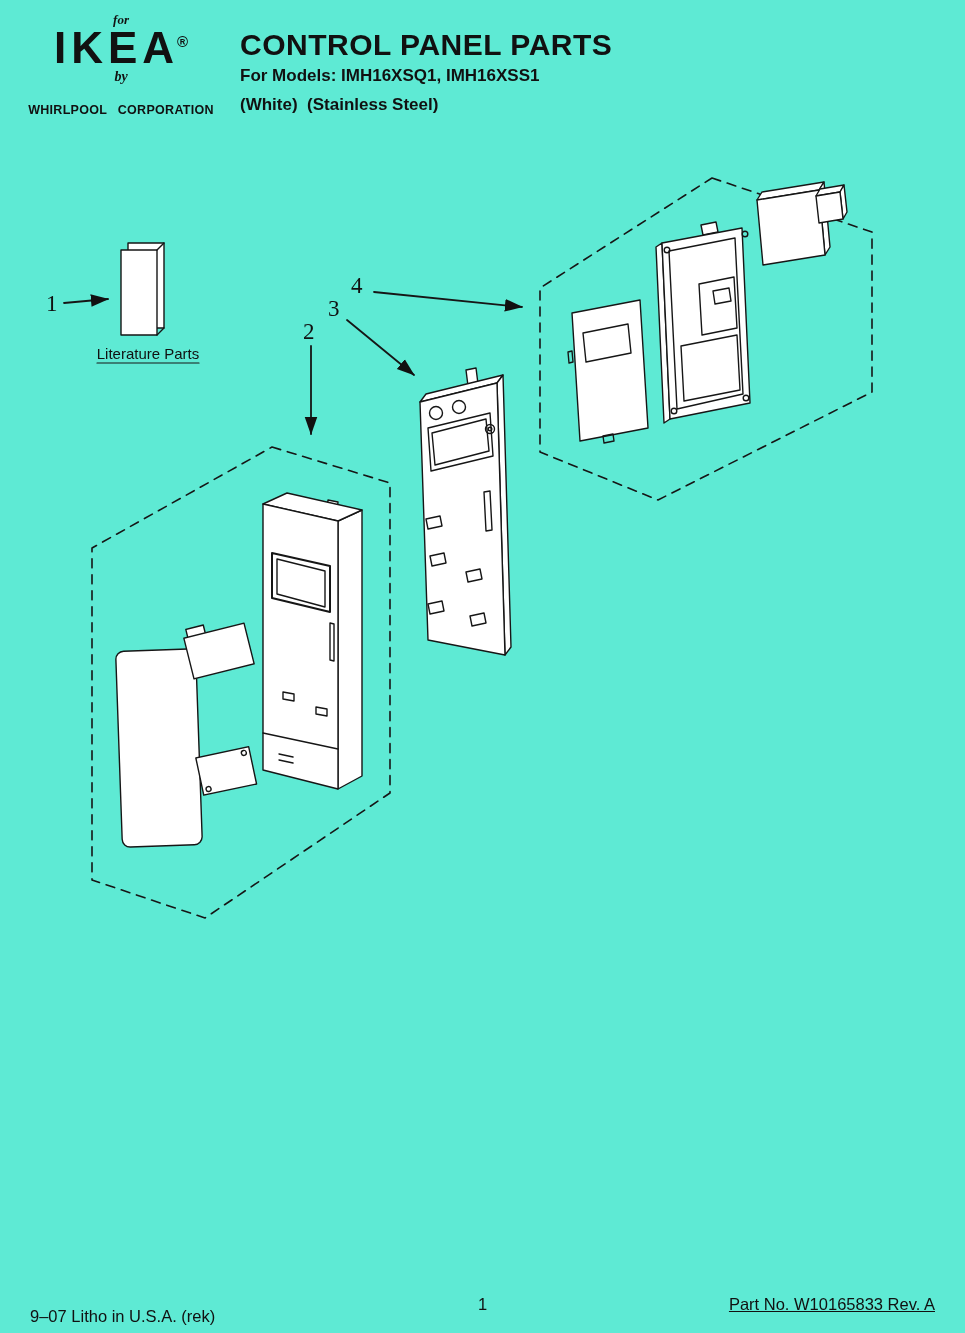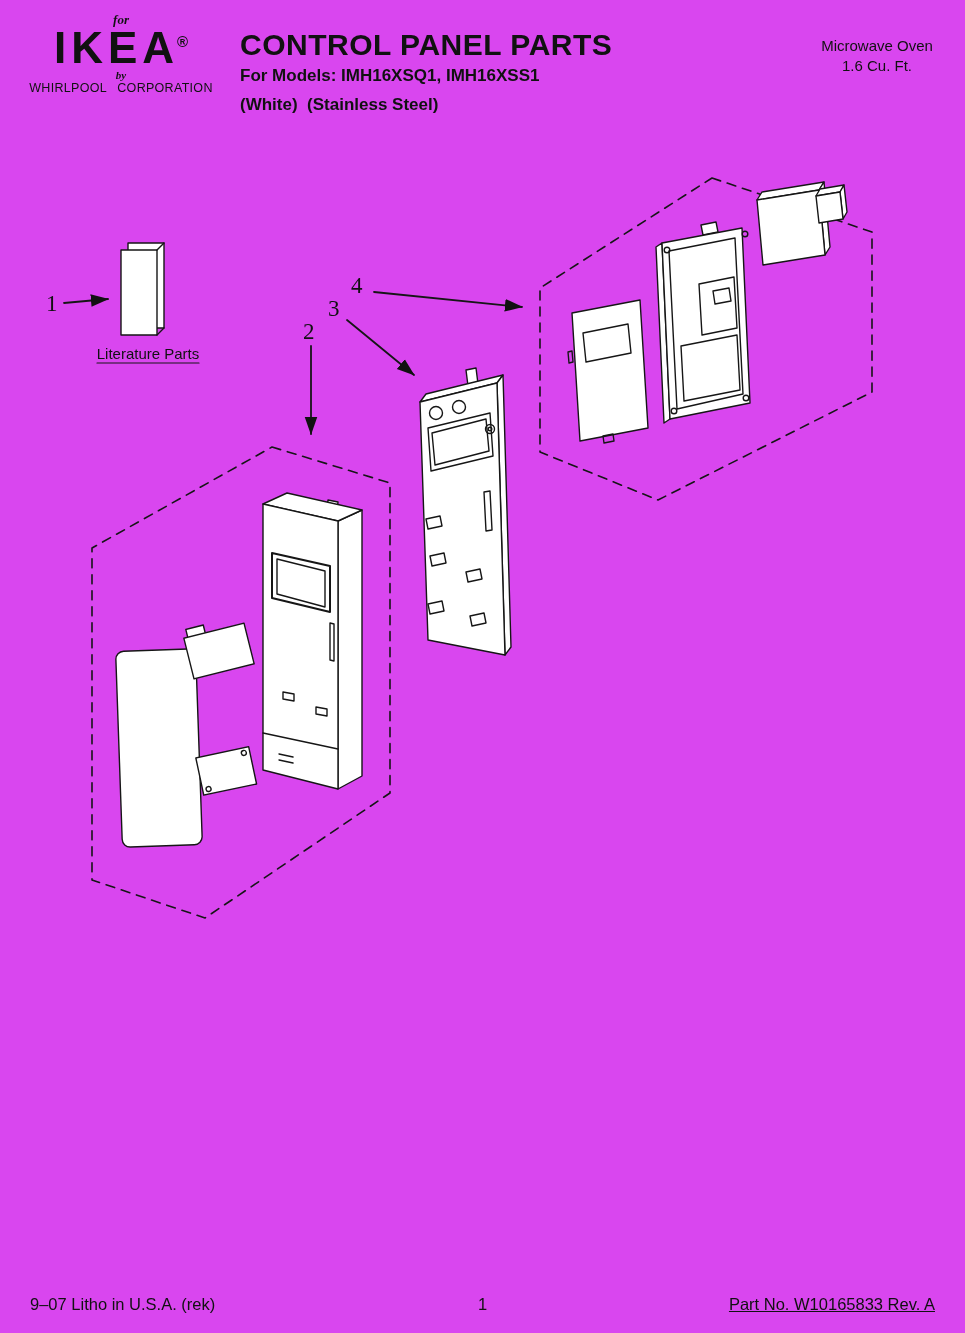--- a/index.html
+++ b/index.html
@@ -1,44 +1,44 @@
 <!DOCTYPE html>
 <html><head>
 <meta charset="utf-8">
 <style>
   * { margin:0; padding:0; box-sizing:border-box; }
   html,body { background:#ffffff; }
   .page {
-    position:relative; width:965px; height:1333px; background:#d946ef;
+    position:relative; width:965px; height:1333px; background:#5eead4;
     color:#111; font-family:"Liberation Sans", sans-serif; overflow:hidden;
   }
 
   
   header { position:absolute; top:0; left:0; right:0; height:135px; }
   .brand { position:absolute; left:26px; top:12px; width:190px; text-align:center; }
   .brand-for { font-family:"Liberation Serif", serif; font-style:italic; font-weight:bold; font-size:13px; }
   .brand-ikea { font-weight:bold; font-size:44px; line-height:0.92; letter-spacing:5px; white-space:nowrap; }
   .brand-ikea sup { font-size:15px; letter-spacing:0; margin-left:-2px; }
-  .brand-by { font-family:"Liberation Serif", serif; font-style:italic; font-weight:bold; font-size:11px; margin-top:1px; }
-  .brand-company { font-weight:normal; font-size:12.5px; letter-spacing:0.3px; word-spacing:7px; margin-top:0; white-space:nowrap; }
+  .brand-by { font-family:"Liberation Serif", serif; font-style:italic; font-weight:bold; font-size:14px; margin-top:1px; }
+  .brand-company { font-weight:bold; font-size:12.5px; letter-spacing:0.3px; word-spacing:7px; margin-top:18px; white-space:nowrap; }
 
   .title-block { position:absolute; left:240px; width:480px; top:28px; text-align:left; }
   .title-block h1 { font-size:30px; font-weight:bold; letter-spacing:0.5px; white-space:nowrap; }
   .models { font-size:17px; font-weight:bold; margin-top:4px; }
   .finish { font-size:17px; font-weight:bold; margin-top:9px; white-space:pre; }
 
   .product-block { position:absolute; right:18px; top:36px; width:140px; text-align:center; font-size:15px; line-height:1.3; }
 
   
   .diagram-wrap { position:absolute; inset:0; }
   .diagram-wrap svg { position:absolute; left:0; top:0; }
 
   
   footer { position:absolute; bottom:16px; left:0; right:0; height:22px; font-size:16.5px; }
-  .foot-left  { position:absolute; left:30px; }
+  .foot-left  { position:absolute; left:30px;margin-top:12px; }
   .foot-page  { position:absolute; left:0; right:0; text-align:center; }
   .foot-right { position:absolute; right:30px;text-decoration:underline; }
 </style>
 </head>
 <body>
 
 <div class="page">
 
   <header>
     <div class="brand">
@@ -47,24 +47,20 @@
       <div class="brand-by">by</div>
       <div class="brand-company">WHIRLPOOL CORPORATION</div>
     </div>
 
     <div class="title-block">
       <h1>CONTROL PANEL PARTS</h1>
       <div class="models">For Models: IMH16XSQ1, IMH16XSS1</div>
       <div class="finish">(White)  (Stainless Steel)</div>
     </div>
 
-    <div class="product-block">
-      <div>Microwave Oven</div>
-      <div>1.6 Cu. Ft.</div>
-    </div>
   </header>
 
   <div class="diagram-wrap">
     <svg width="965" height="1333" viewBox="0 0 965 1333" xmlns="http://www.w3.org/2000/svg">
       <defs>
         <marker id="ah" viewBox="0 0 10 8" refX="9.5" refY="4" markerWidth="10" markerHeight="8" orient="auto">
           <path d="M0,0.5 L10,4 L0,7.5 z" fill="#111"></path>
         </marker>
       </defs>
 

